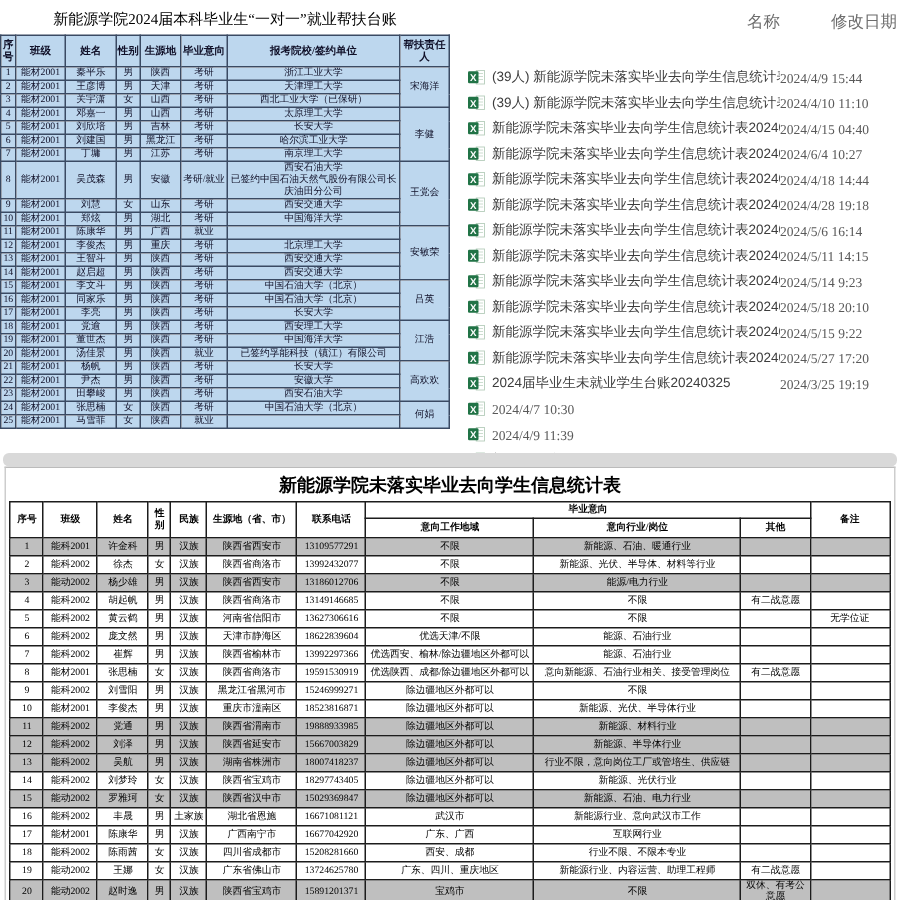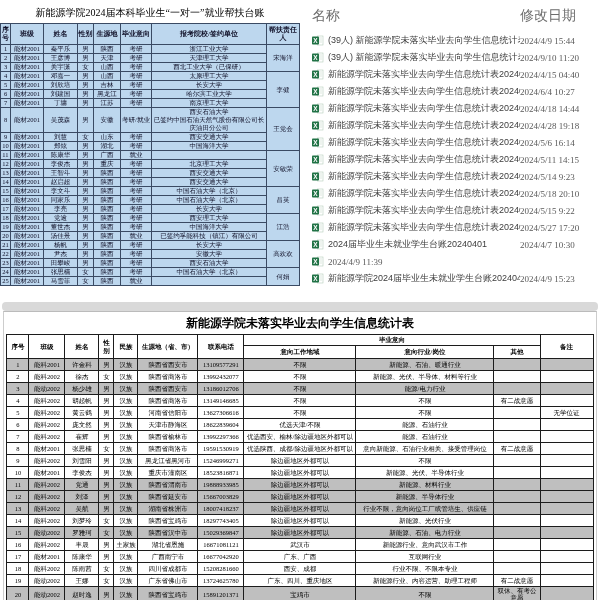--- a/index.html
+++ b/index.html
@@ -15,21 +15,21 @@
   table.ledger td,table.ledger th{border:1px solid #3a4a63;background:#bdd7ee;font-size:6.5px;
     line-height:1.2;text-align:center;vertical-align:middle;padding:0;overflow:hidden;color:#101028;
     white-space:pre-line;font-weight:normal;}
   table.ledger th{font-weight:bold;font-size:7px;height:20px;}
   table.ledger tr.lrow td{height:8px;}
   table.ledger tr.tall td{height:24px;}
 
   
   .files-panel{width:300px;box-sizing:border-box;padding:7px 2px 0 12px;
     font-family:"Liberation Sans",sans-serif;overflow:hidden;}
-  .files-header{display:flex;font-size:14px;color:#6d6d6d;margin-bottom:7px;}
+  .files-header{display:flex;font-size:11px;color:#6d6d6d;margin-bottom:21px;text-align:right;}
   .files-header .fh-name{flex:1;}
   .files-header .fh-date{width:78px;}
   .file-item{display:flex;align-items:center;height:17px;font-size:9px;color:#3c3c3c;cursor:default;}
   .file-icon{width:12px;height:11px;margin-right:4px;flex:0 0 12px;}
   .file-name{flex:1;white-space:nowrap;overflow:hidden;text-overflow:clip;}
   .file-date{width:78px;color:#595959;white-space:nowrap;font-family:Liberation Serif, serif;}
 
   
   .divider{height:9px;background:#d9d9d9;border-radius:4px;margin:0 2px;}
 
@@ -336,21 +336,21 @@
         <div class="file-item">
           <span class="file-icon"><svg viewBox="0 0 12 11" width="12" height="11">
               <rect x="5.5" y="1" width="5.5" height="9" fill="#fff" stroke="#b5cdbb" stroke-width="0.6"></rect>
               <line x1="6.5" y1="3" x2="10" y2="3" stroke="#c6d9cb" stroke-width="0.6"></line>
               <line x1="6.5" y1="5" x2="10" y2="5" stroke="#c6d9cb" stroke-width="0.6"></line>
               <line x1="6.5" y1="7" x2="10" y2="7" stroke="#c6d9cb" stroke-width="0.6"></line>
               <rect x="0" y="1.5" width="7" height="8" rx="0.8" fill="#217346"></rect>
               <text x="3.5" y="8" font-size="6.5" font-weight="bold" fill="#fff" text-anchor="middle" font-family="Liberation Sans,sans-serif">X</text>
             </svg></span>
           <span class="file-name">(39人) 新能源学院未落实毕业去向学生信息统计表20240410</span>
-          <span class="file-date">2024/9/10 11:20</span>
+          <span class="file-date">2024/4/10 11:10</span>
         </div>
         <div class="file-item">
           <span class="file-icon"><svg viewBox="0 0 12 11" width="12" height="11">
               <rect x="5.5" y="1" width="5.5" height="9" fill="#fff" stroke="#b5cdbb" stroke-width="0.6"></rect>
               <line x1="6.5" y1="3" x2="10" y2="3" stroke="#c6d9cb" stroke-width="0.6"></line>
               <line x1="6.5" y1="5" x2="10" y2="5" stroke="#c6d9cb" stroke-width="0.6"></line>
               <line x1="6.5" y1="7" x2="10" y2="7" stroke="#c6d9cb" stroke-width="0.6"></line>
               <rect x="0" y="1.5" width="7" height="8" rx="0.8" fill="#217346"></rect>
               <text x="3.5" y="8" font-size="6.5" font-weight="bold" fill="#fff" text-anchor="middle" font-family="Liberation Sans,sans-serif">X</text>
             </svg></span>
@@ -467,21 +467,32 @@
         </div>
         <div class="file-item">
           <span class="file-icon"><svg viewBox="0 0 12 11" width="12" height="11">
               <rect x="5.5" y="1" width="5.5" height="9" fill="#fff" stroke="#b5cdbb" stroke-width="0.6"></rect>
               <line x1="6.5" y1="3" x2="10" y2="3" stroke="#c6d9cb" stroke-width="0.6"></line>
               <line x1="6.5" y1="5" x2="10" y2="5" stroke="#c6d9cb" stroke-width="0.6"></line>
               <line x1="6.5" y1="7" x2="10" y2="7" stroke="#c6d9cb" stroke-width="0.6"></line>
               <rect x="0" y="1.5" width="7" height="8" rx="0.8" fill="#217346"></rect>
               <text x="3.5" y="8" font-size="6.5" font-weight="bold" fill="#fff" text-anchor="middle" font-family="Liberation Sans,sans-serif">X</text>
             </svg></span>
-          <span class="file-name">2024届毕业生未就业学生台账20240401</span>
+          <span class="file-name">2024届毕业生未就业学生台账20240325</span>
+          <span class="file-date">2024/3/25 19:19</span>
+        </div>
+        <div class="file-item">
+          <span class="file-icon"><svg viewBox="0 0 12 11" width="12" height="11">
+              <rect x="5.5" y="1" width="5.5" height="9" fill="#fff" stroke="#b5cdbb" stroke-width="0.6"></rect>
+              <line x1="6.5" y1="3" x2="10" y2="3" stroke="#c6d9cb" stroke-width="0.6"></line>
+              <line x1="6.5" y1="5" x2="10" y2="5" stroke="#c6d9cb" stroke-width="0.6"></line>
+              <line x1="6.5" y1="7" x2="10" y2="7" stroke="#c6d9cb" stroke-width="0.6"></line>
+              <rect x="0" y="1.5" width="7" height="8" rx="0.8" fill="#217346"></rect>
+              <text x="3.5" y="8" font-size="6.5" font-weight="bold" fill="#fff" text-anchor="middle" font-family="Liberation Sans,sans-serif">X</text>
+            </svg></span>
           <span class="file-date">2024/4/7 10:30</span>
         </div>
         <div class="file-item">
           <span class="file-icon"><svg viewBox="0 0 12 11" width="12" height="11">
               <rect x="5.5" y="1" width="5.5" height="9" fill="#fff" stroke="#b5cdbb" stroke-width="0.6"></rect>
               <line x1="6.5" y1="3" x2="10" y2="3" stroke="#c6d9cb" stroke-width="0.6"></line>
               <line x1="6.5" y1="5" x2="10" y2="5" stroke="#c6d9cb" stroke-width="0.6"></line>
               <line x1="6.5" y1="7" x2="10" y2="7" stroke="#c6d9cb" stroke-width="0.6"></line>
               <rect x="0" y="1.5" width="7" height="8" rx="0.8" fill="#217346"></rect>
               <text x="3.5" y="8" font-size="6.5" font-weight="bold" fill="#fff" text-anchor="middle" font-family="Liberation Sans,sans-serif">X</text>

